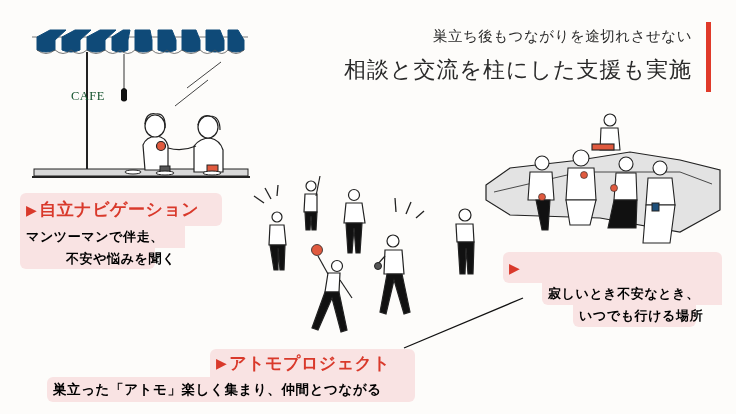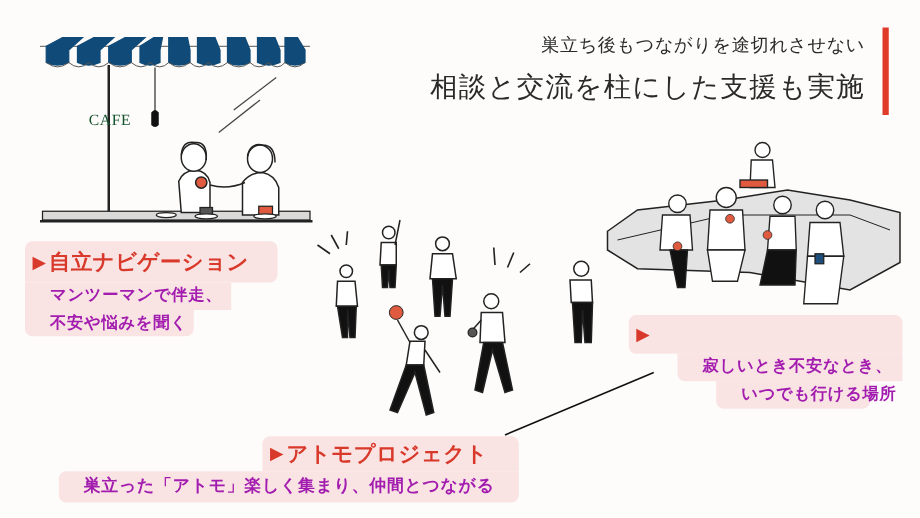--- a/index.html
+++ b/index.html
@@ -10,21 +10,21 @@
     
     .headline { position:absolute; right:44px; text-align:right; color:#2a2a2a; font-weight:normal; white-space:nowrap; }
     .headline.sub { top:27px; font-size:14.5px; letter-spacing:0.5px; }
     .headline.main { top:55px; font-size:22px; letter-spacing:1px; }
     .accent-bar { position:absolute; left:706px; top:22px; width:5px; height:70px; background:#e03a2a; }
 
     
     .tag { position:absolute; background:#f9e3e3; border-radius:6px; white-space:nowrap; font-weight:bold; }
     .tag-title { color:#d9392b; font-size:17px; letter-spacing:0.5px; padding:0 6px; display:flex; align-items:center; }
     .tag-title .tri { color:#d9392b; font-size:14px; margin-right:2px; }
-    .tag-body { color:#a21caf; font-size:13px; letter-spacing:0.6px; padding:0 20px; line-height:22px; }
+    .tag-body { color:#000000; font-size:13px; letter-spacing:0.6px; padding:0 6px; line-height:22px; }
 
     svg { position:absolute; overflow:visible; }
   </style>
 </head>
 <body>
 
 <div class="headline sub">巣立ち後もつながりを途切れさせない</div>
 <div class="headline main">相談と交流を柱にした支援も実施</div>
 <div class="accent-bar"></div>
 
@@ -162,21 +162,21 @@
 <div class="tag" style="left:20px;top:193px;width:202px;height:33px;border-bottom-left-radius:0;border-bottom-right-radius:6px;">
   <div class="tag-title" style="height:33px;">
     <span class="tri">▶</span>
     <span>自立ナビゲーション</span>
   </div>
 </div>
 <div class="tag" style="left:20px;top:226px;width:165px;height:22px;border-radius:0;border-top-right-radius:0;">
   <div class="tag-body">マンツーマンで伴走、</div>
 </div>
 <div class="tag" style="left:20px;top:248px;width:135px;height:21px;border-top-left-radius:0;border-top-right-radius:0;">
-  <div class="tag-body" style="line-height:21px;">不安や悩みを聞く</div>
+  <div class="tag-body" style="line-height:21px;margin-left:40px;">不安や悩みを聞く</div>
 </div>
 
 <div class="tag" style="left:503px;top:252px;width:219px;height:31px;border-bottom-right-radius:0;">
   <div class="tag-title" style="height:31px;">
     <span class="tri">▶</span>
   </div>
 </div>
 <div class="tag" style="left:542px;top:283px;width:180px;height:22px;border-radius:0;border-bottom-left-radius:6px;">
   <div class="tag-body" style="">寂しいとき不安なとき、</div>
 </div>

